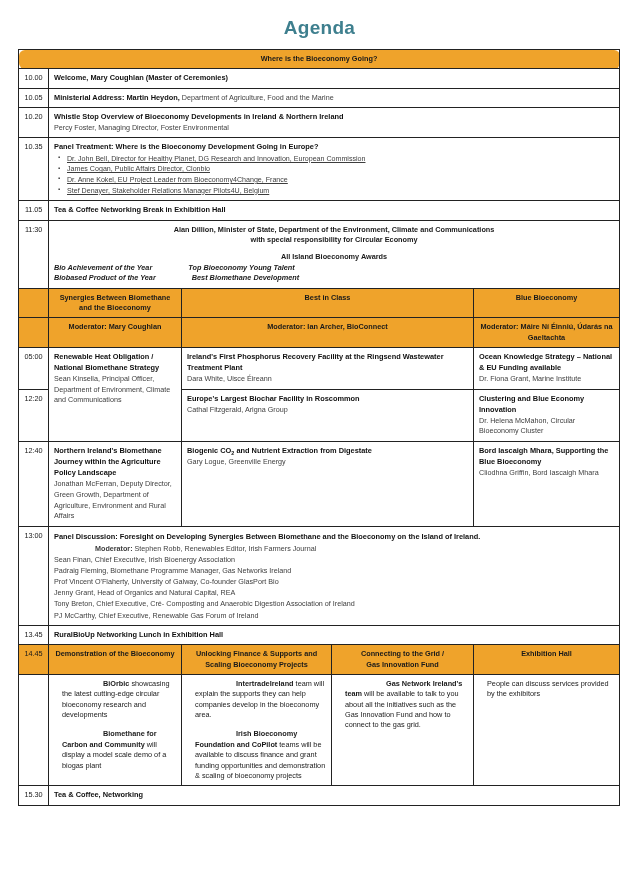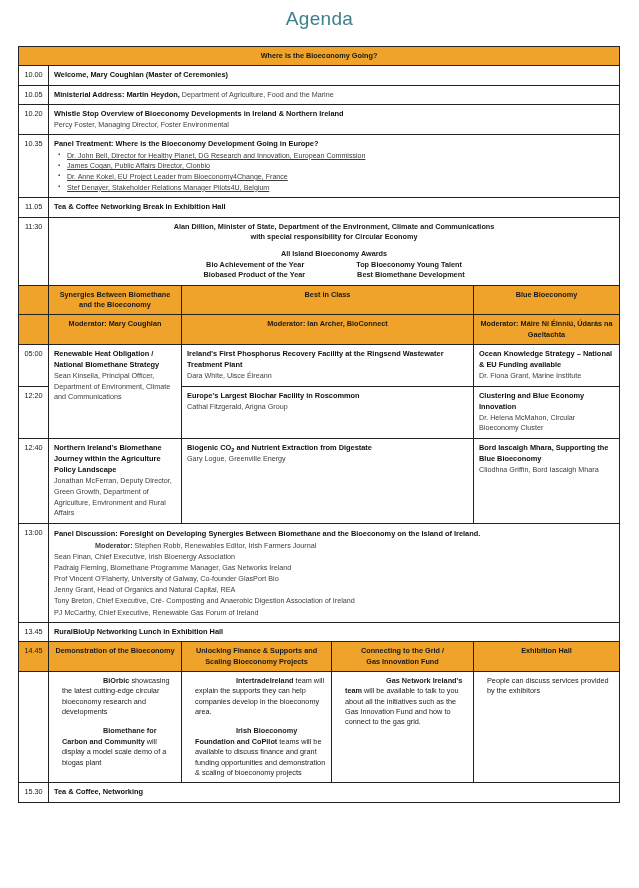--- a/index.html
+++ b/index.html
@@ -12,25 +12,26 @@
     width: 639px;
     height: 888px;
     position: relative;
     background: #fff;
     overflow: hidden;
   }
   .doc-title {
     text-align: center;
     color: #3E7F8E;
     font-size: 19px;
-    font-weight: normal;
+    font-weight: bold;
     letter-spacing: 0.3px;
     padding-top: 9px;
-    padding-bottom: 18px;
+    padding-bottom: 12px;
     line-height: 1;
+    margin-top: 9px;
   }
   table.agenda {
     border-collapse: collapse;
     table-layout: fixed;
     width: 601px;
     margin-left: 18px;
     border: 1.6px solid #222;
   }
   table.agenda td {
     border: 1.3px solid #222;
@@ -50,20 +51,21 @@
     padding: 4px 2px;
     letter-spacing: -0.1px;
   }
   .banner {
     text-align: center;
     font-weight: bold;
     font-size: 10.2px;
     padding: 6px 4px;
     vertical-align: middle;
     color: #111;
+    border-radius: 6px;
   }
   .b { font-weight: bold; padding-left: 41px; }
   .row-title {
     font-weight: bold;
     font-size: 7.4px;
     color: #111;
   }
   .sub {
     font-weight: normal;
     color: #3d3d3d;
@@ -94,22 +96,23 @@
     vertical-align: middle;
     font-weight: bold;
     font-size: 8.1px;
     line-height: 1.62;
     padding: 7px 6px;
     color: #111;
   }
   .awards-gap { height: 7px; }
   .awards-row {
     display: flex;
-    justify-content: center;
-    gap: 52px;
+    justify-content: flex-start;
+    gap: 36px;
+    font-style: italic;
   }
   .track-head {
     text-align: center;
     vertical-align: middle;
     font-weight: bold;
     font-size: 8px;
     line-height: 1.45;
     padding: 6px 5px;
     color: #111;
   }

